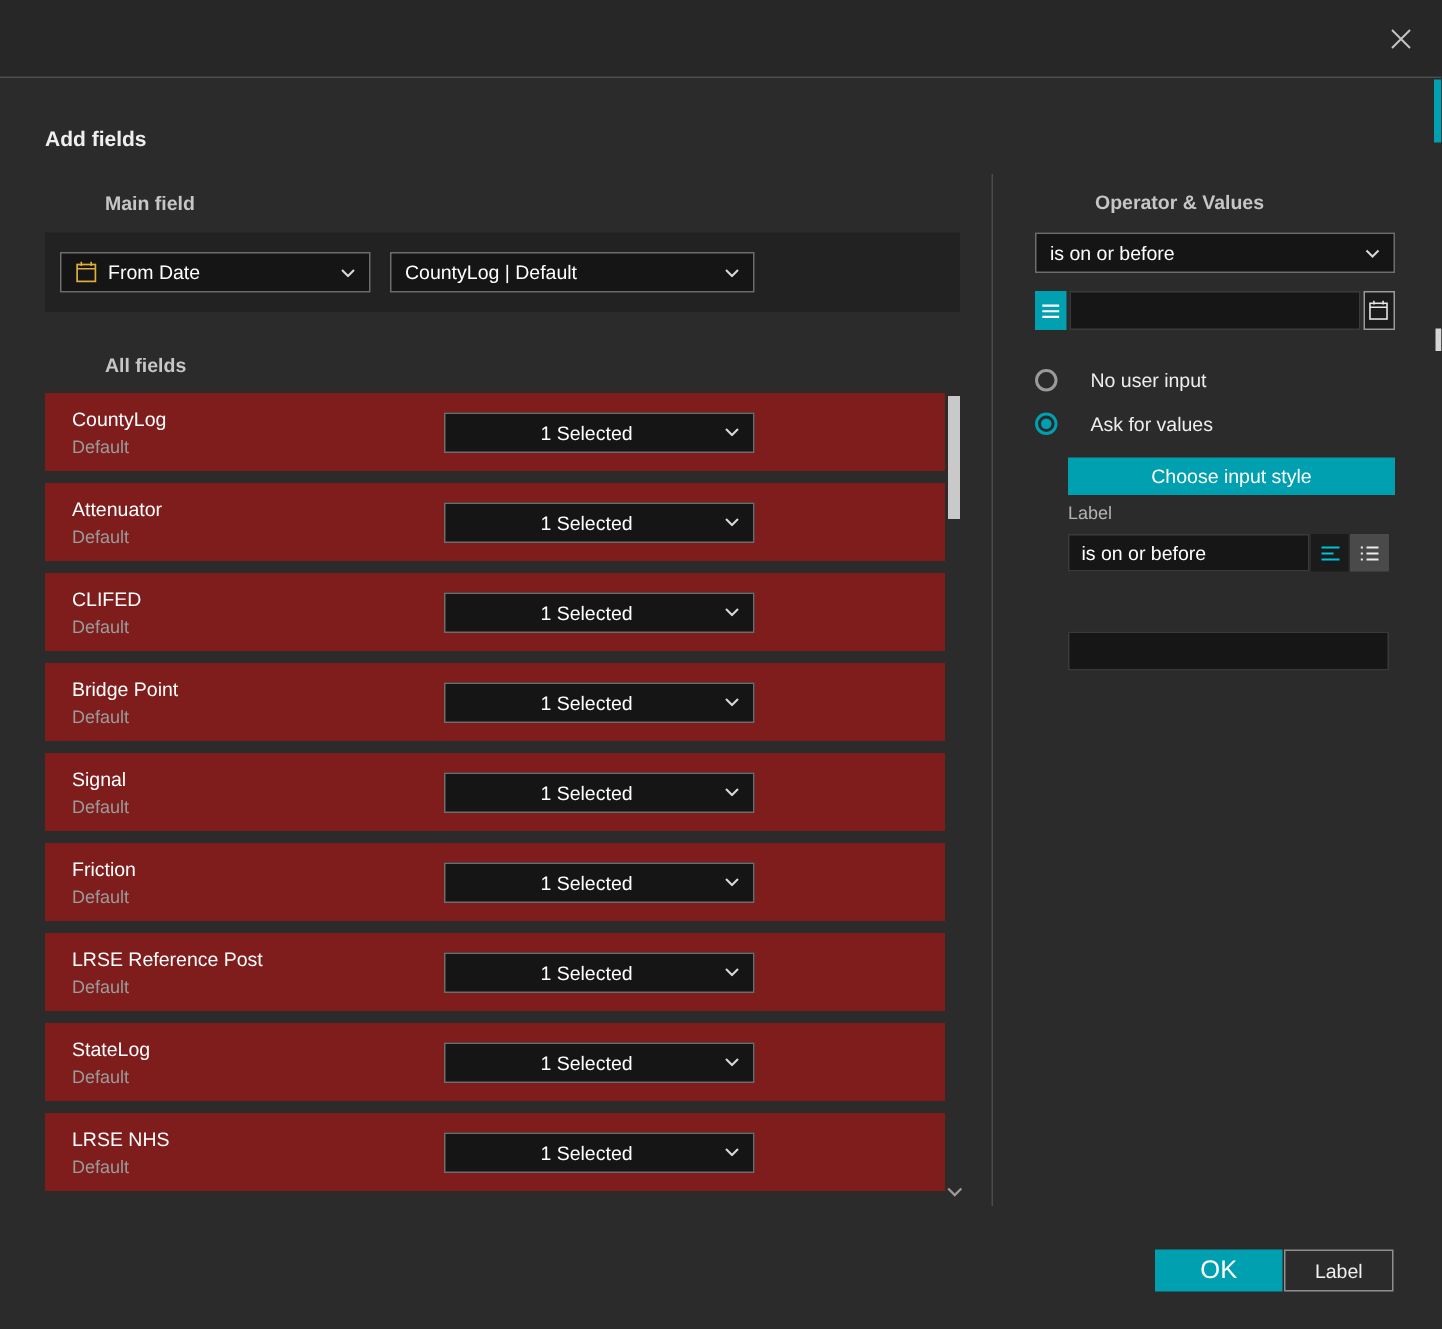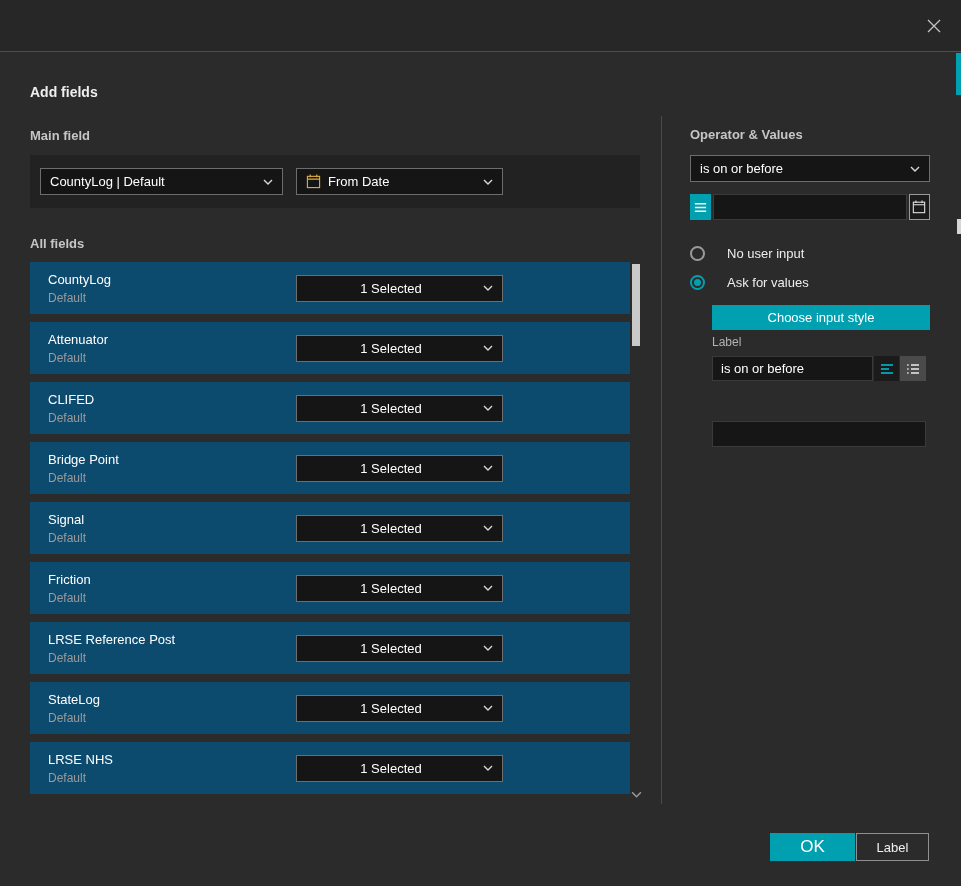--- a/index.html
+++ b/index.html
@@ -22,21 +22,21 @@
     display:flex; align-items:center; padding:0 16px;
   }
   .title{ font-size:15px; font-weight:bold; color:#f4f4f4; letter-spacing:.2px; }
   .close-btn{
     position:absolute; right:14px; top:13px; width:26px; height:26px;
     display:flex; align-items:center; justify-content:center; cursor:pointer;
   }
 
   
   .section-heading{ position:absolute; font-size:14px; font-weight:bold; color:#efefef; }
-  .group-label{ position:absolute; font-size:13px; font-weight:bold; color:#c6c6c6; }
+  .group-label{ position:absolute; font-size:13px; font-weight:bold; color:#c6c6c6;margin-left:40px; }
   .small-label{ position:absolute; font-size:12px; color:#b3b3b3; }
 
   
   .dropdown{
     display:flex; align-items:center; gap:7px;
     background:#151515; border:1px solid #6d6d6d;
     height:27px; padding:0 9px; font-size:13px; color:#fff; cursor:pointer;
   }
   .dropdown .dd-text{ flex:1; white-space:nowrap; overflow:hidden; }
   .chev{ flex:none; display:block; }
@@ -45,21 +45,21 @@
   .main-panel{
     position:absolute; left:30px; top:155px; width:610px; height:53px;
     background:#222; display:flex; align-items:center; padding:0 10px; gap:13px;
   }
   .dd-layer{ width:243px; }
   .dd-datefield{ width:207px; }
 
   
   .fields-list{ position:absolute; left:30px; top:262px; width:600px; }
   .field-row{
-    width:600px; height:52px; background:#0c4a6e; margin-bottom:8px;
+    width:600px; height:52px; background:#7f1d1d; margin-bottom:8px;
     display:flex; align-items:center; padding:0 18px;
   }
   .field-info{ width:248px; }
   .field-name{ font-size:13px; color:#fff; margin-bottom:4px; }
   .field-sub{ font-size:12px; color:#9b9b9b; }
   .row-dd{ width:207px;text-align:center; }
 
   
   .scroll-thumb{ position:absolute; left:632px; top:264px; width:8px; height:82px; background:#c9c9c9; cursor:pointer; }
   .scroll-down{ position:absolute; left:628px; top:788px; width:16px; height:12px;
@@ -132,32 +132,32 @@
         <path d="M1 1l12 12M13 1L1 13" stroke="#c4c4c4" stroke-width="1.3" fill="none"></path>
       </svg>
     </span>
   </div>
 
   <div class="section-heading" style="left:30px; top:84px;">Add fields</div>
 
   <div class="group-label" style="left:30px; top:128px;">Main field</div>
 
   <div class="main-panel">
-    <div class="dropdown dd-layer">
-      <span class="dd-text">CountyLog | Default</span>
-      <svg class="chev" width="10" height="6" viewBox="0 0 10 6">
-          <path d="M1 1l4 4 4-4" fill="none" stroke="#d8d8d8" stroke-width="1.4"></path>
-        </svg>
-    </div>
     <div class="dropdown dd-datefield">
       <svg class="cal-gold" width="15" height="15" viewBox="0 0 16 16" fill="none" stroke="currentColor" stroke-width="1.2">
         <rect x="1.5" y="2.5" width="13" height="12"></rect>
           <path d="M1.5 5.5h13M4.5 0.5v3M11.5 0.5v3"></path>
       </svg>
       <span class="dd-text">From Date</span>
+      <svg class="chev" width="10" height="6" viewBox="0 0 10 6">
+          <path d="M1 1l4 4 4-4" fill="none" stroke="#d8d8d8" stroke-width="1.4"></path>
+        </svg>
+    </div>
+    <div class="dropdown dd-layer">
+      <span class="dd-text">CountyLog | Default</span>
       <svg class="chev" width="10" height="6" viewBox="0 0 10 6">
           <path d="M1 1l4 4 4-4" fill="none" stroke="#d8d8d8" stroke-width="1.4"></path>
         </svg>
     </div>
   </div>
 
   <div class="group-label" style="left:30px; top:236px;">All fields</div>
 
   <div class="fields-list" id="fields-list">
       <div class="field-row">

